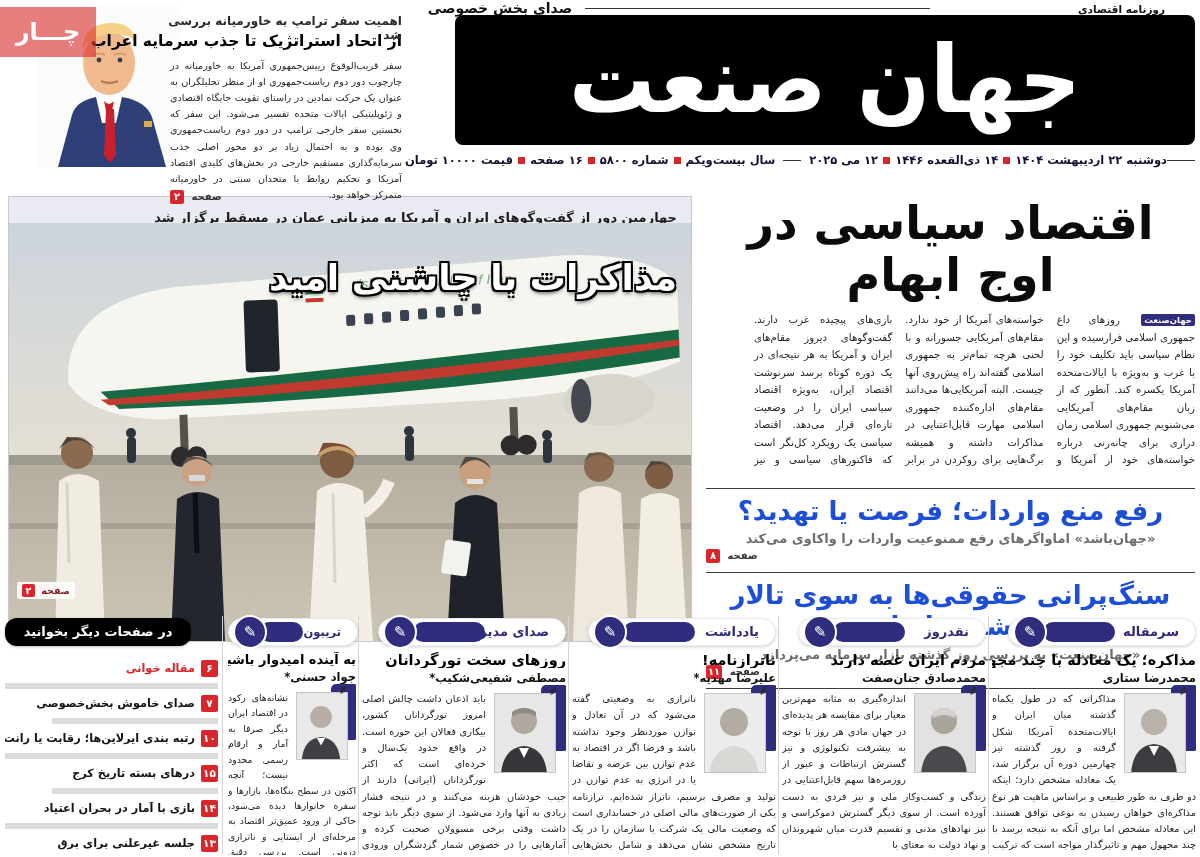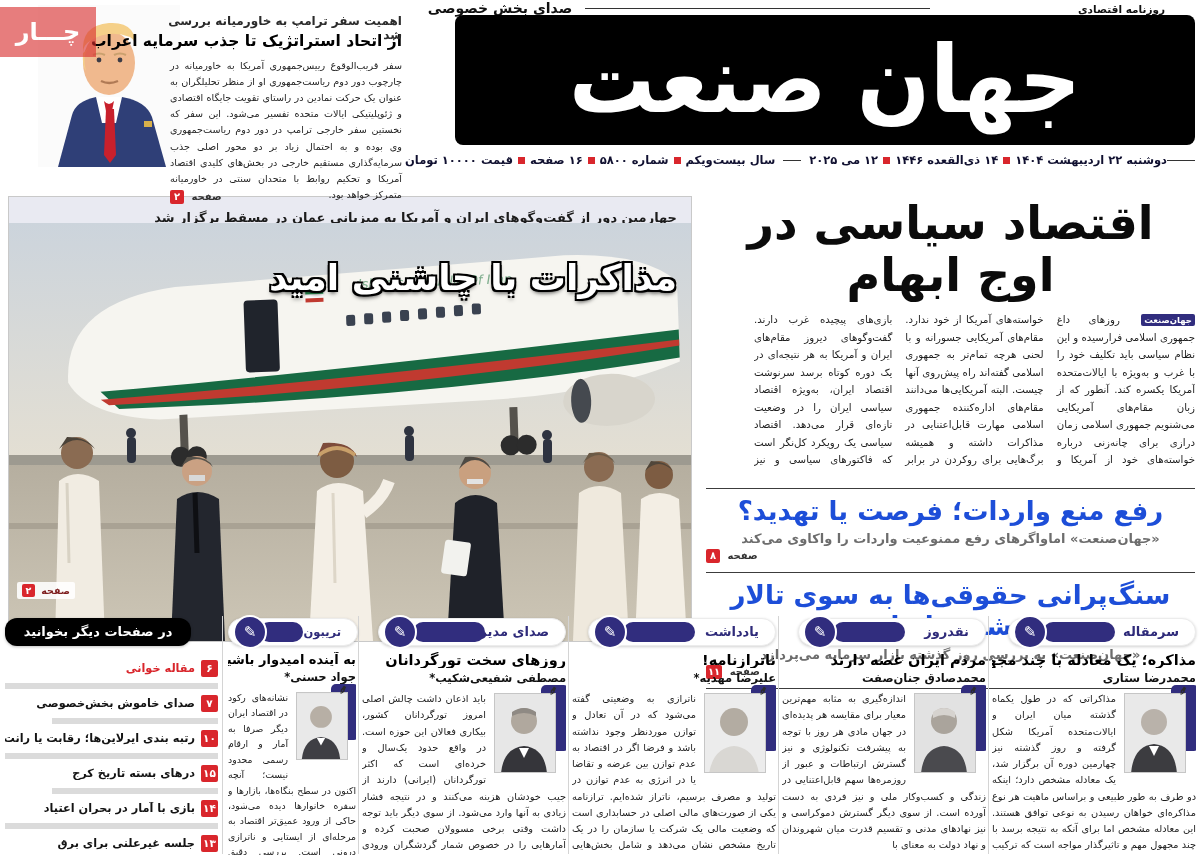--- a/index.html
+++ b/index.html
@@ -253,21 +253,21 @@
     <div id="lead-body">
       <span class="papertag">جهان‌صنعت</span>
       <span>روزهای داغ جمهوری اسلامی فرارسیده و این نظام سیاسی باید تکلیف خود را با غرب و به‌ویژه با ایالات‌متحده آمریکا یکسره کند. آنطور که از زبان مقام‌های آمریکایی می‌شنویم جمهوری اسلامی زمان درازی برای چانه‌زنی درباره خواسته‌های خود از آمریکا و خواسته‌های آمریکا از خود ندارد. مقام‌های آمریکایی جسورانه و با لحنی هرچه تمام‌تر به جمهوری اسلامی گفته‌اند راه پیش‌روی آنها چیست. البته آمریکایی‌ها می‌دانند مقام‌های اداره‌کننده جمهوری اسلامی مهارت قابل‌اعتنایی در مذاکرات داشته و همیشه برگ‌هایی برای روکردن در برابر بازی‌های پیچیده غرب دارند. گفت‌وگوهای دیروز مقام‌های ایران و آمریکا به هر نتیجه‌ای در یک دوره کوتاه برسد سرنوشت اقتصاد ایران، به‌ویژه اقتصاد سیاسی ایران را در وضعیت تازه‌ای قرار می‌دهد. اقتصاد سیاسی یک رویکرد کل‌نگر است که فاکتورهای سیاسی و نیز فاکتورهای اقتصادی را در درک مسائل اجتماعی در نظر می‌گیرد.</span>
       <span class="pagechip">
         <span>صفحه</span>
         <span class="num">۳</span>
       </span>
     </div>
     <hr class="rule">
     <div class="substory-h">رفع منع واردات؛ فرصت یا تهدید؟</div>
-    <div class="substory-s">«جهان‌صنعت» اماواگرهای رفع ممنوعیت واردات را واکاوی می‌کند</div>
+    <div class="substory-s">«جهان‌باشد» اماواگرهای رفع ممنوعیت واردات را واکاوی می‌کند</div>
     <div class="substory-p pagechip">
       <span>صفحه</span>
       <span class="num">۸</span>
     </div>
     <hr class="rule">
     <div class="substory-h">سنگ‌پرانی حقوقی‌ها به سوی تالار شیشه‌ای!</div>
     <div class="substory-s">«جهان‌صنعت» به بررسی روز گذشته بازار سرمایه می‌پردازد</div>
     <div class="substory-p pagechip">
       <span>صفحه</span>
       <span class="num">۱۱</span>

